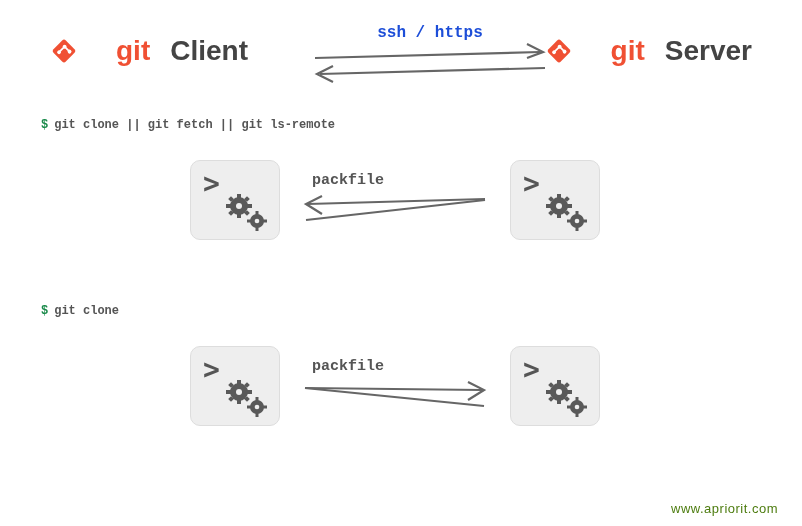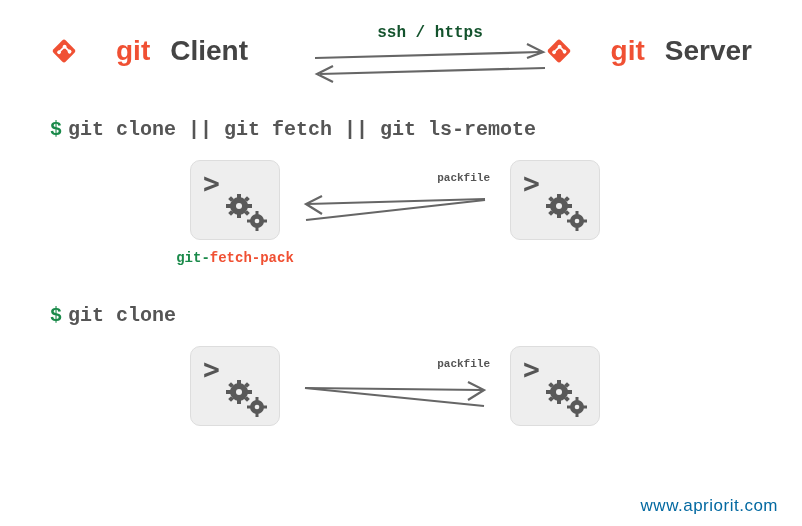--- a/index.html
+++ b/index.html
@@ -35,29 +35,29 @@
   .top-arrows {
     position: absolute;
     left: 265px; top: 10px;
     width: 230px; height: 50px;
   }
   .top-label {
     position: absolute;
     top: -16px;
     left: 0; right: 0;
     text-align: center;
-    color: #14532d;
+    color: #1d4ed8;
     font-size: 16px;
     font-weight: bold;
   }
 
   .cmd {
     position: absolute;
-    left: 50px;
-    font-size: 20px;
+    left: 41px;
+    font-size: 12px;
     color: #555;
     font-weight: bold;
   }
   .cmd .prompt { color: #1a8a4a; margin-right: 6px; }
 
   .row {
     position: absolute;
     left: 0; right: 0;
     height: 120px;
   }
@@ -92,33 +92,33 @@
   }
   .pack-label .accent { color: #f05033; }
   .pack-label .pref { color: #1a8a4a; }
 
   .mid-arrows {
     position: absolute;
     width: 190px; height: 60px;
   }
   .mid-label {
     position: absolute;
-    top: -2px; left:0; right:0;
-    text-align: right;
-    font-size: 11px;
+    top: -2px; left:12px; right:0;
+    text-align: left;
+    font-size: 15px;
     color: #555;
     font-weight: bold;
   }
 
   .watermark {
     position: absolute;
     bottom: 10px; right: 24px;
-    color: #0369a1;
+    color: #4d7c0f;
     font-family: Arial, Helvetica, sans-serif;
-    font-size: 17px;
+    font-size: 13px;
     letter-spacing: 0.5px;
   }
 
   svg { overflow: visible; }
   .arrow-line { stroke: #666; stroke-width: 2.2; fill: none; }
 </style>
 </head>
 <body>
 
 <div class="header">
@@ -190,23 +190,20 @@
         <circle cx="32" cy="28" r="7"></circle>
             <circle cx="32" cy="28" r="2.3" fill="#eee"></circle>
         <rect x="30.5" y="18" width="3" height="4"></rect>
             <rect x="30.5" y="34" width="3" height="4"></rect>
             <rect x="22" y="26.5" width="4" height="3"></rect>
             <rect x="38" y="26.5" width="4" height="3"></rect>
           </g>
       </svg>
     </span>
   </div>
-  <div class="pack-label" style="left:145px">
-    <span class="pref">git-</span><span class="accent">fetch-pack</span>
-  </div>
 
   <div class="mid-arrows" style="left:300px; top:14px">
     <div class="mid-label">packfile</div>
     <svg width="190" height="60">
       <line class="arrow-line" x1="8" y1="30" x2="185" y2="25"></line>
       <polyline class="arrow-line" points="22,22 6,30 22,40"></polyline>
       <line class="arrow-line" x1="6" y1="46" x2="185" y2="26"></line>
     </svg>
   </div>
 

